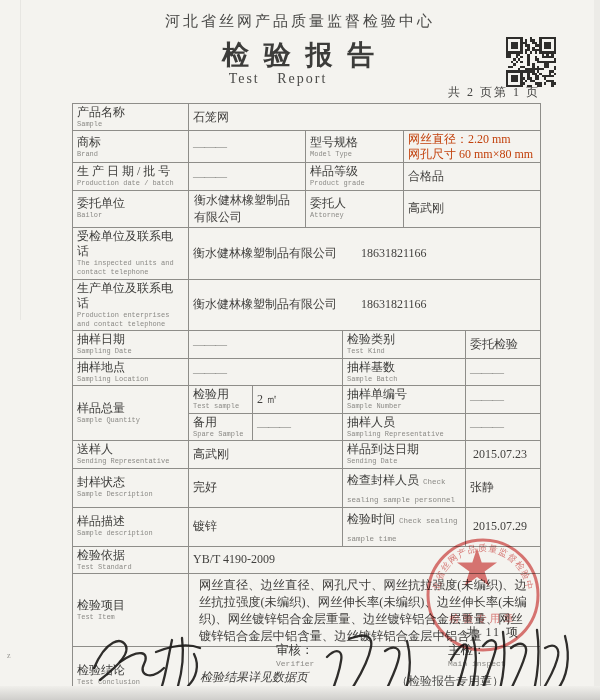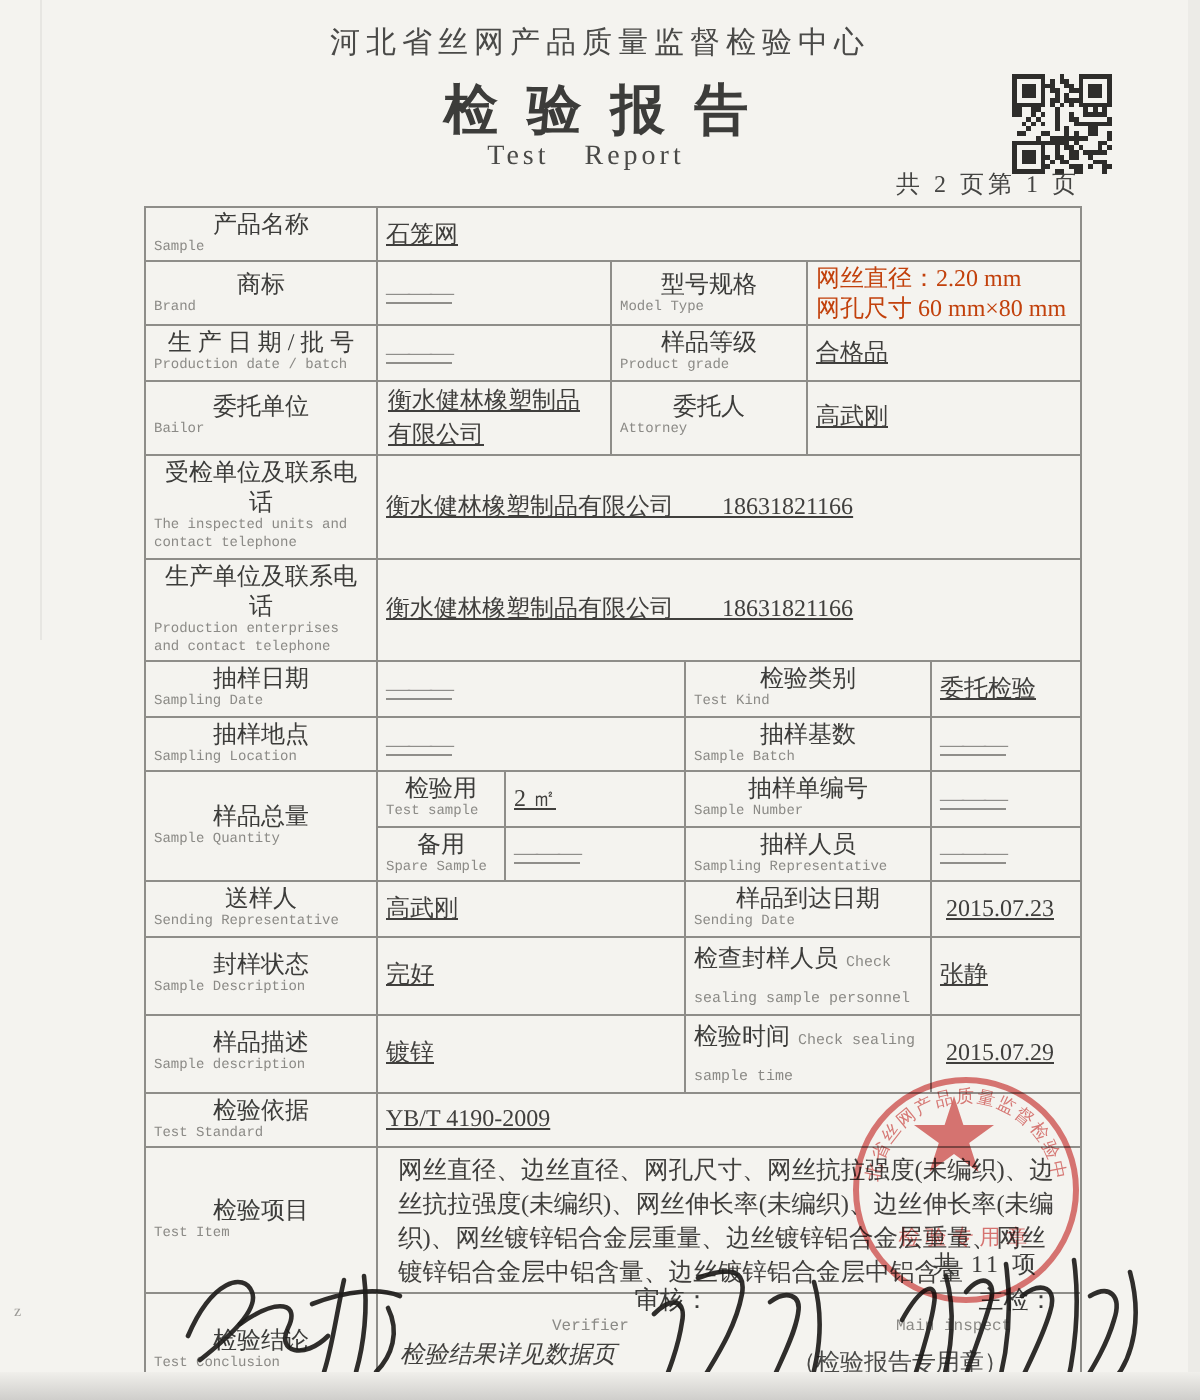--- a/index.html
+++ b/index.html
@@ -8,35 +8,35 @@
   .edge-bottom{position:absolute;left:0;right:0;bottom:0;height:14px;
     background:linear-gradient(to bottom,#f0efeb,#cfcecb);}
   .edge-right{position:absolute;top:0;bottom:10px;right:0;width:6px;background:rgba(0,0,0,0.03);}
   .fold-line{position:absolute;left:20px;top:0;width:1px;height:320px;background:rgba(0,0,0,0.05);}
   .speck{position:absolute;left:7px;top:651px;width:6px;height:7px;color:#9a9995;font-size:8px;}
 
   .org-line{position:absolute;left:0;top:12px;width:600px;text-align:center;
     font-size:15px;letter-spacing:3px;color:#4a4a48;}
   .title-line{position:absolute;left:0;top:37px;width:600px;text-align:center;
     font-size:27px;letter-spacing:4px;color:#3c3c3a;font-weight:bold;}
-  .subtitle-line{position:absolute;left:15px;top:71px;width:556px;text-align:center;
+  .subtitle-line{position:absolute;left:0;top:71px;width:556px;text-align:center;
     font-size:14px;letter-spacing:2px;word-spacing:12px;color:#4a4a48;}
   .qr{position:absolute;left:506px;top:37px;width:50px;height:50px;}
   .no-line{position:absolute;left:72px;top:84px;width:468px;font-size:12px;color:#454543;}
   .no-line .left{float:left;letter-spacing:0.5px;}
   .no-line .right{float:right;letter-spacing:2px;}
 
   table.report{position:absolute;left:72px;top:103px;width:468px;
     border-collapse:collapse;table-layout:fixed;}
   table.report td{border:1px solid #8e8d89;vertical-align:middle;
     padding:1px 4px;overflow:hidden;}
-  .zh{font-size:12px;color:#3c3c3a;line-height:1.25;text-align:center;}
+  .zh{font-size:12px;color:#3c3c3a;line-height:1.25;}
   .en{font-family:"Liberation Mono",monospace;font-size:7px;color:#8b8a86;line-height:1.35;}
   span.en{font-size:7.5px;}
-  .val{font-size:12px;color:#403f3d;text-decoration:underline;}
+  .val{font-size:12px;color:#403f3d;}
   td.val{padding-left:11px;}
   .dash{color:#8f8e8a;letter-spacing:-1px;}
   .two-line .line{font-size:12px;color:#c2410c;line-height:1.2;}
 
   td.ti-cell{position:relative;vertical-align:top;}
   .ti-text{font-size:12.3px;color:#403f3d;line-height:17px;padding:2px 2px 0 6px;}
   .ti-count{position:absolute;right:20px;bottom:5px;font-size:12px;color:#3c3c3a;letter-spacing:2px;}
   td.concl-cell{position:relative;vertical-align:top;}
   .concl-val{font-size:12px;color:#403f3d;padding:5px 0 0 7px;font-style:italic;}
   .seal-note{position:absolute;right:36px;top:26px;font-size:12px;color:#4a4a48;}

